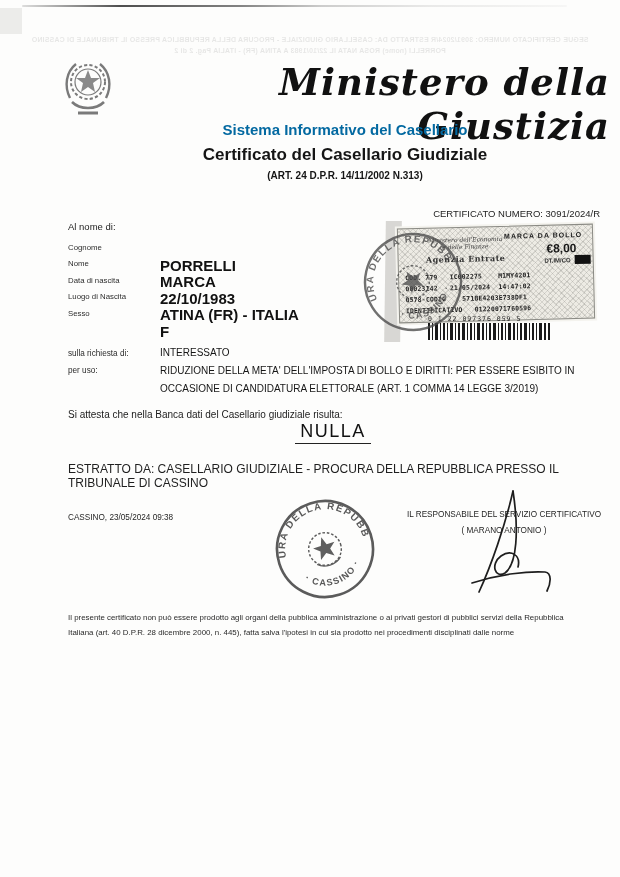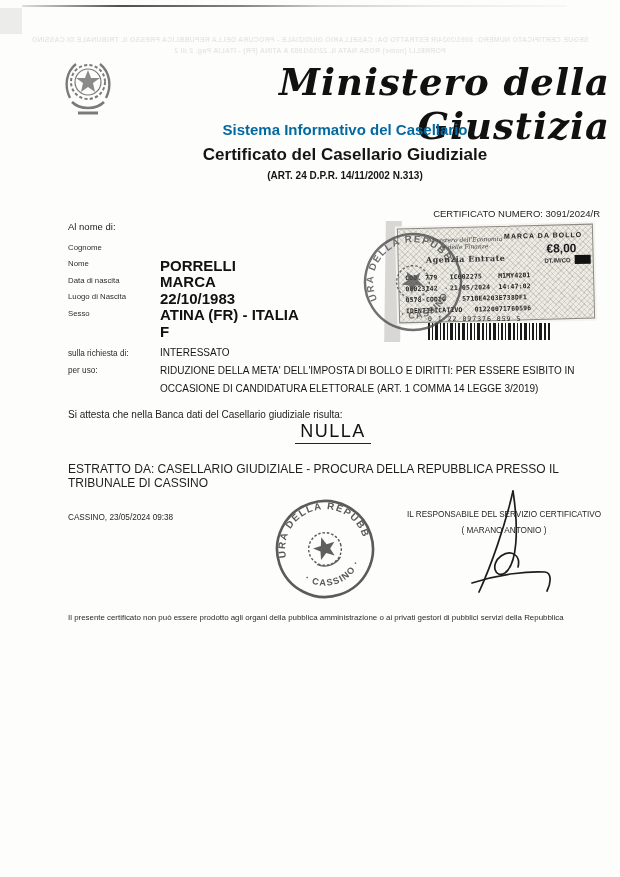--- a/index.html
+++ b/index.html
@@ -205,15 +205,16 @@
   <svg class="abs" style="left:452px;top:486px;" width="112" height="120" viewBox="0 0 112 120">
     <g fill="none" stroke="#1e1e1e" stroke-width="1.7" stroke-linecap="round">
       <path d="M61,5 C53,40 39,80 27,106"></path>
       <path d="M61,5 C67,45 65,78 53,87 C43,93 38,78 49,70 C59,63 69,69 66,81"></path>
       <path d="M20,97 C48,88 76,85 93,86 C100,87 99,97 95,105"></path>
     </g>
   </svg>
 
   <div class="abs fineprint">
     <div>Il presente certificato non può essere prodotto agli organi della pubblica amministrazione o ai privati gestori di pubblici servizi della Repubblica</div>
+    <div>Italiana (art. 40 D.P.R. 28 dicembre 2000, n. 445), fatta salva l'ipotesi in cui sia prodotto nei procedimenti disciplinati dalle norme</div>
   </div>
 
 </div>
 
 </body></html>

